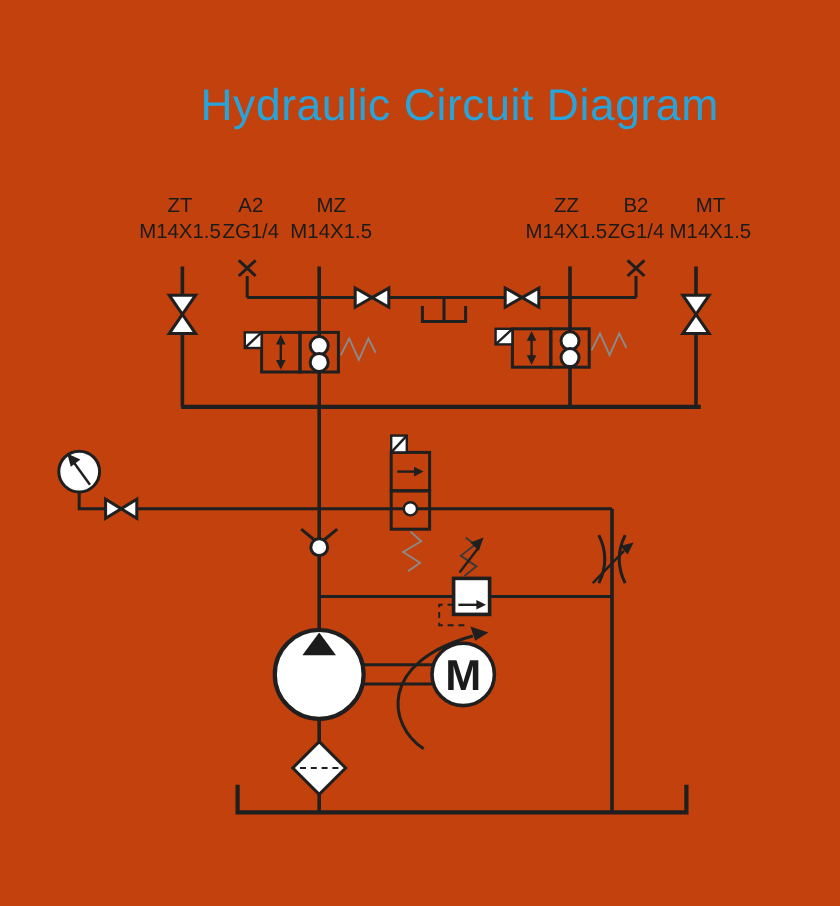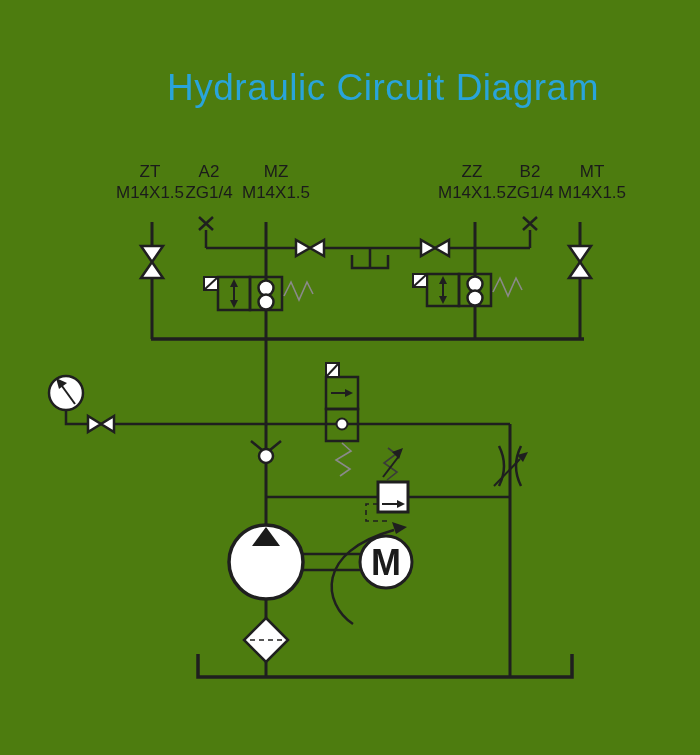--- a/index.html
+++ b/index.html
@@ -1,16 +1,16 @@
 <!DOCTYPE html>
 <html><head>
 <meta charset="utf-8">
 <style>
   html,body{margin:0;padding:0;background:#ffffff;}
-  .page{position:relative;width:700px;height:755px;background:#4d7c0f;overflow:hidden;
+  .page{position:relative;width:700px;height:755px;background:#c2410c;overflow:hidden;
         font-family:"Liberation Sans", sans-serif;}
   svg text{font-family:"Liberation Sans", sans-serif;}
   .port-name{font-size:17px;fill:#1b1b1b;}
   .port-thread{font-size:17px;fill:#1b1b1b;}
   .title-text{font-size:37px;font-weight:500;letter-spacing:0.5px;}
   .motor-letter{font-size:36px;font-weight:600;fill:#1b1b1b;}
 </style>
 </head>
 <body>
 

